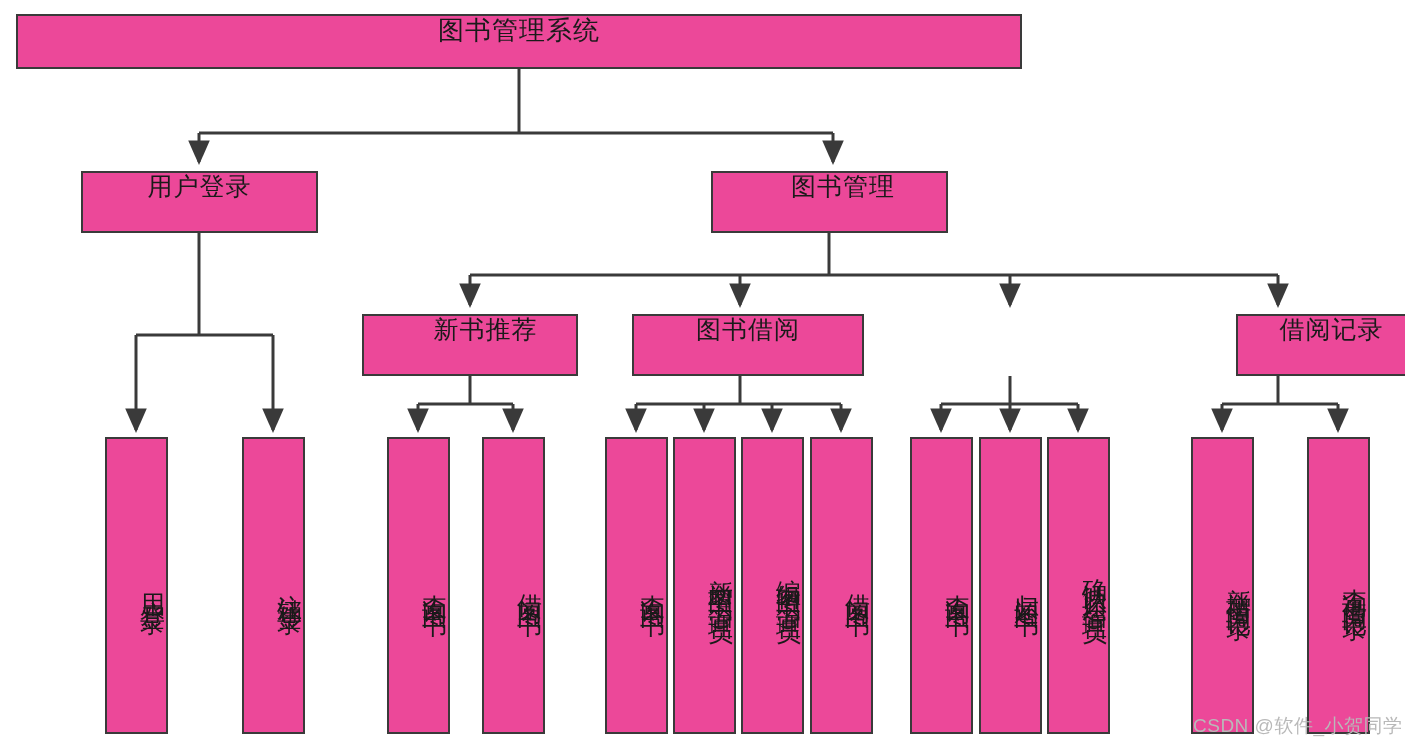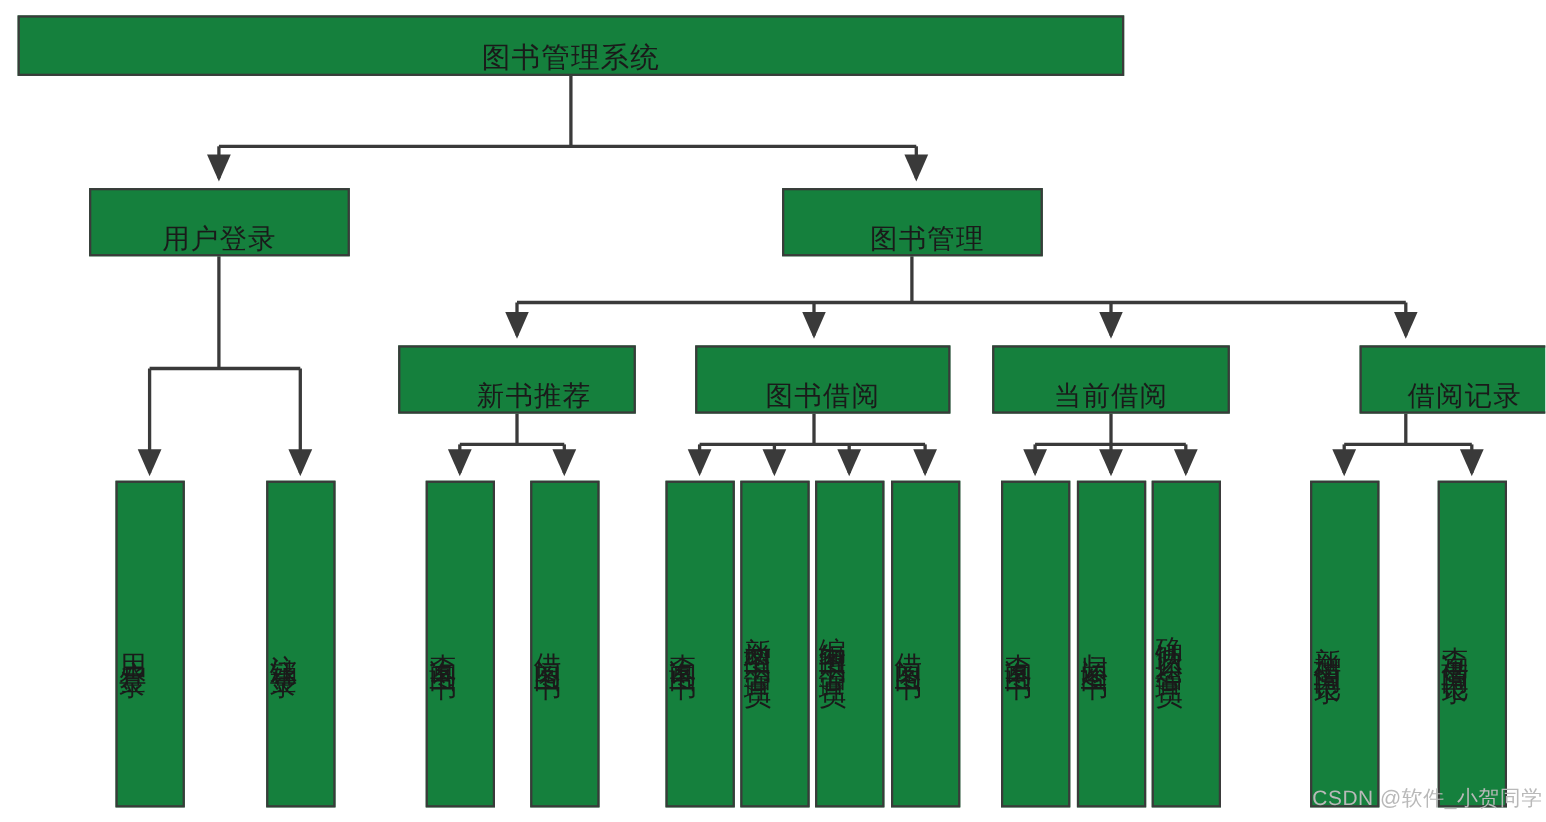--- a/index.html
+++ b/index.html
@@ -21,23 +21,23 @@
     position: absolute;
     left: 0; top: 0;
     width: 1405px;
     height: 747px;
     pointer-events: none;
   }
   .node {
     position: absolute;
     box-sizing: border-box;
     border: 2.5px solid #3a3a3a;
-    background: #15803d;
+    background: #ec4899;
     display: flex;
-    align-items: flex-end;
+    align-items: flex-start;
     justify-content: center;
     color: #1a1a1a;
   }
   .node.h {
     font-size: 25px;
     letter-spacing: 1px;
     line-height: 1.1;
   }
   .node.h.root { font-size: 26px; }
   .node.v {
@@ -128,23 +128,20 @@
   <div class="node h" style="left:711px; top:171px; width:237px; height:62px;padding-left:27px;">
     <span>图书管理</span>
   </div>
 
   <div class="node h" style="left:362px; top:314px; width:216px; height:62px;padding-left:31px;">
     <span>新书推荐</span>
   </div>
   <div class="node h" style="left:632px; top:314px; width:232px; height:62px;">
     <span>图书借阅</span>
   </div>
-  <div class="node h" style="left:902px; top:314px; width:216px; height:62px;">
-    <span>当前借阅</span>
-  </div>
   <div class="node h" style="left:1236px; top:314px; width:191px; height:62px;">
     <span>借阅记录</span>
   </div>
 
   <div class="node v" style="left:105px; top:437px; width:63px; height:297px;">
     <span class="vtext" style="font-size: 25px; letter-spacing: 6px;">用户登录</span>
   </div>
   <div class="node v" style="left:242px; top:437px; width:63px; height:297px;">
     <span class="vtext" style="font-size: 25px; letter-spacing: 6px;">注销登录</span>
   </div>

